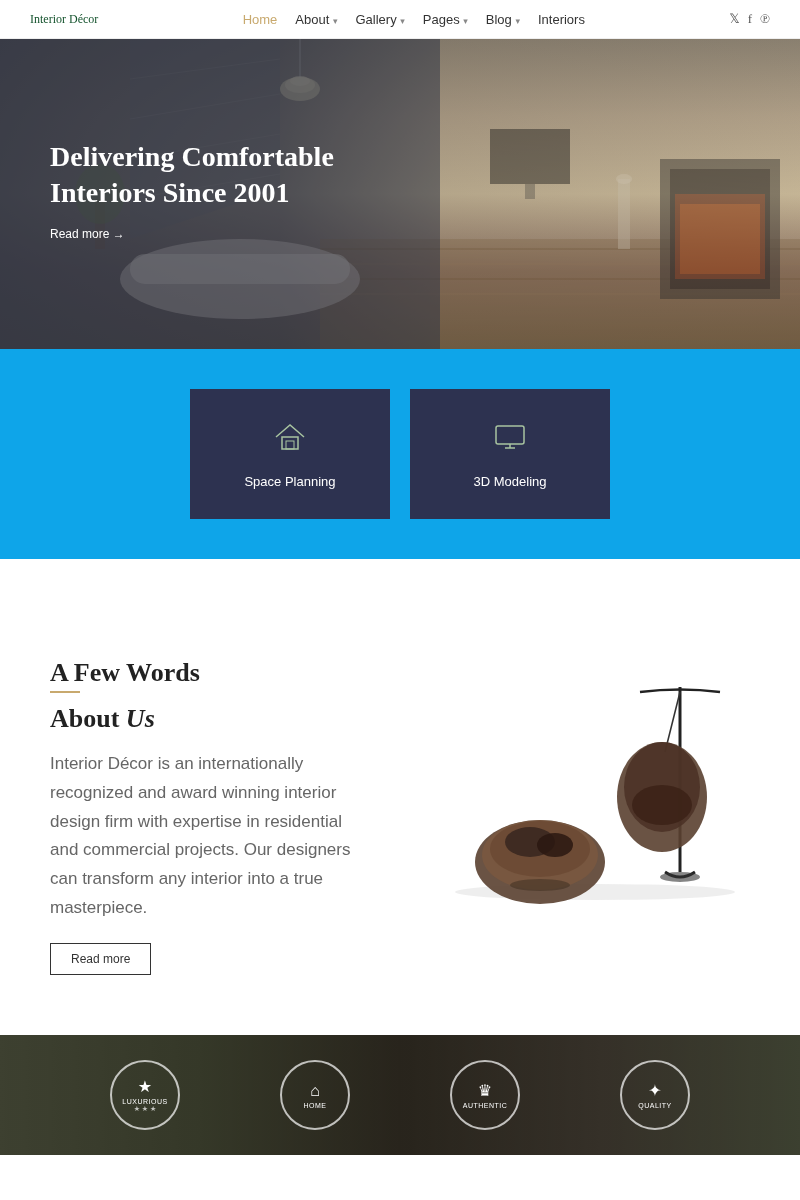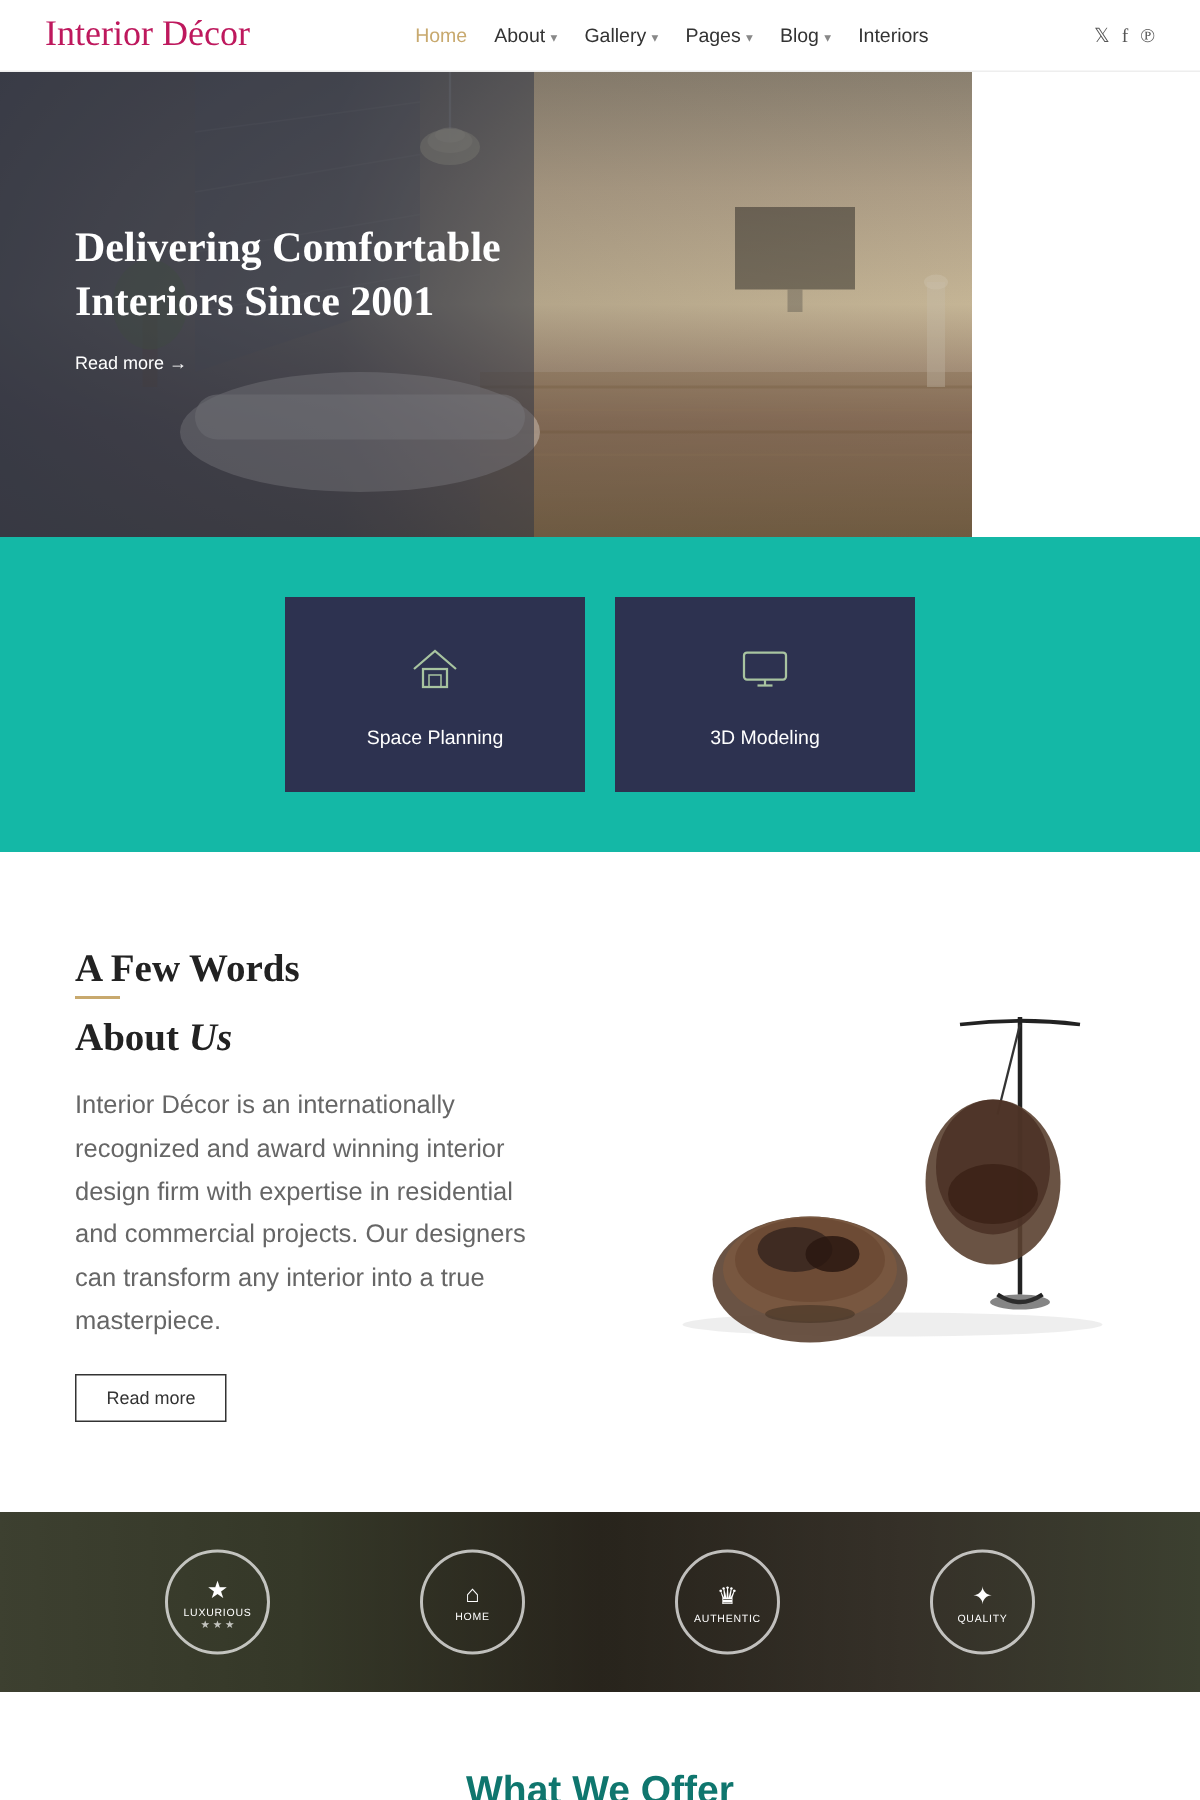--- a/index.html
+++ b/index.html
@@ -4,69 +4,69 @@
   <style>
     * { margin: 0; padding: 0; box-sizing: border-box; }
     body { font-family: 'Georgia', serif; width: 800px; background: #fff; }
 
     
     .navbar {
       display: flex; align-items: center; justify-content: space-between;
       padding: 10px 30px; background: #fff; border-bottom: 1px solid #eee;
       position: relative; z-index: 10;
     }
-    .navbar-brand { font-family: 'Georgia', serif; font-style: italic; font-size: 24px; color: #be185d; }
+    .navbar-brand { font-family: 'Georgia', serif; font-style: italic; font-size: 12px; color: #14532d; }
     .navbar-brand span { font-style: normal; }
     .nav-links { display: flex; gap: 18px; list-style: none; }
     .nav-links li a { text-decoration: none; color: #333; font-size: 13px; font-family: Arial, sans-serif; }
     .nav-links li a.active { color: #c8a96e; }
     .nav-social { display: flex; gap: 8px; }
     .nav-social a { color: #555; font-size: 13px; text-decoration: none; }
     .nav-chevron { font-size: 9px; color: #888; }
 
     
     .hero {
-      position: relative; width: 648px; height: 310px;
+      position: relative; width: 800px; height: 310px;
       background: linear-gradient(to right, rgba(60,60,70,0.7) 0%, rgba(80,80,90,0.3) 60%, rgba(100,90,80,0.1) 100%),
         linear-gradient(135deg, #7a7060 0%, #b0a090 30%, #d0c0a8 60%, #b89070 100%);
       overflow: hidden;
       padding-left: 16px;
     }
     .hero-overlay {
       position: absolute; top: 0; left: 0; width: 55%; height: 100%;
       background: rgba(50, 55, 70, 0.55);
       z-index: 1;
     }
     .hero-content {
       position: absolute; top: 100px; left: 50px; z-index: 2; color: #fff; max-width: 300px;
     }
     .hero-title { font-size: 28px; font-weight: bold; line-height: 1.3; margin-bottom: 12px; font-family: Georgia, serif; }
     .hero-desc { font-size: 11px; color: #ddd; line-height: 1.6; margin-bottom: 12px; font-family: Arial, sans-serif; }
     .hero-link { color: #fff; font-size: 12px; text-decoration: none; font-family: Arial, sans-serif; }
     .hero-link::after { content: ' →'; }
 
     
     .services-section {
-      background: #14b8a6; padding: 40px 60px;
+      background: #0ea5e9; padding: 40px 60px;
       display: flex; justify-content: center; gap: 20px;
     }
     .service-card {
       background: #2d3250; width: 200px; height: 130px;
       display: flex; flex-direction: column; align-items: center; justify-content: center;
       gap: 14px; cursor: pointer;
     }
     .service-icon { color: #a8c4a0; font-size: 28px; line-height: 1; }
     .service-label { color: #fff; font-size: 13px; font-family: Arial, sans-serif; text-align: center; }
 
     
     .about-section {
       padding: 60px 50px; display: flex; align-items: center; justify-content: space-between;
       background: #fff; min-height: 280px;
     }
-    .about-text { max-width: 320px; }
+    .about-text { max-width: 320px; margin-top: 36px; }
     .about-title { font-size: 26px; font-family: Georgia, serif; color: #222; line-height: 1.4; margin-bottom: 12px; }
     .about-title em { font-style: italic; }
     .about-accent { display: block; width: 30px; height: 2px; background: #c8a96e; margin-bottom: 8px; }
     .about-desc { font-size: 17px; color: #666; line-height: 1.7; font-family: Arial, sans-serif; margin-bottom: 20px; }
     .about-btn {
       border: 1px solid #333; padding: 8px 20px; font-size: 12px;
       background: #fff; cursor: pointer; font-family: Arial, sans-serif;
       color: #333;
     }
     

